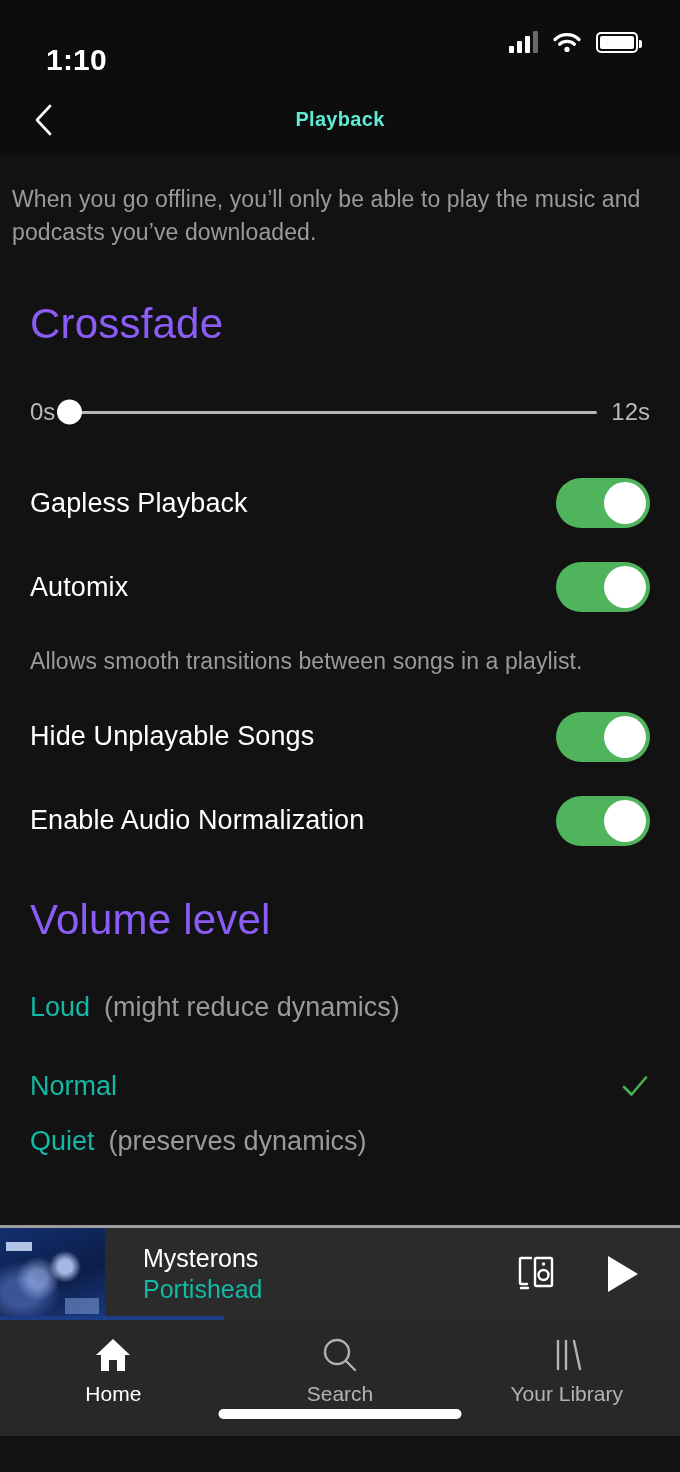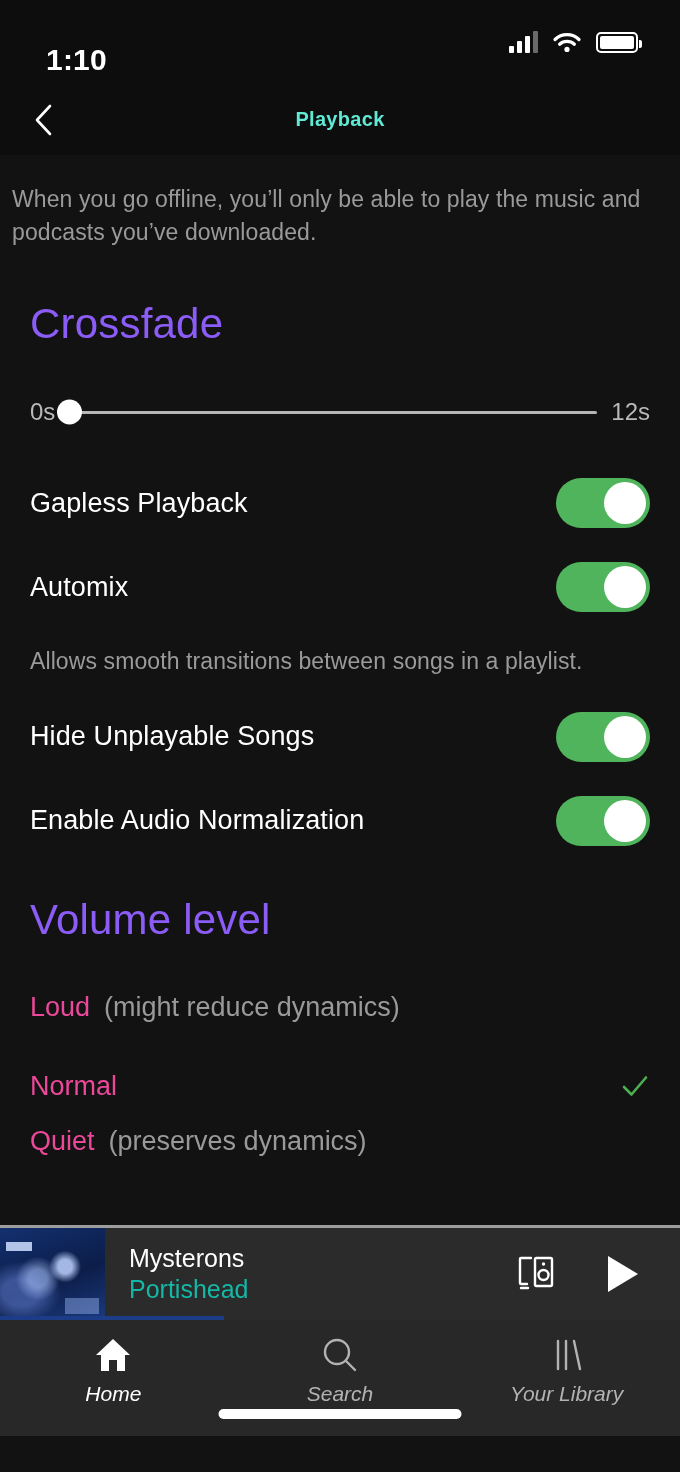--- a/index.html
+++ b/index.html
@@ -85,21 +85,21 @@
     position:relative; flex:1 1 auto; height:3px; background:#b6b6b6; border-radius:2px;
   }
   .slider-knob {
     position:absolute; left:-12px; top:50%; transform:translateY(-50%);
     width:25px; height:25px; border-radius:50%; background:#fff;
   }
 
   
   .vol-row { display:flex; align-items:center; justify-content:space-between; padding:0 30px; }
   .vol-left { display:flex; align-items:baseline; gap:14px; }
-  .vol-name { color:#ec4899; font-size:27px; }
+  .vol-name { color:#14b8a6; font-size:27px; }
   .vol-note { color:#9a9a9a; font-size:27px; }
   .check { width:30px; height:30px; flex:0 0 auto; }
 
   
   .np-divider { position:absolute; top:1225px; left:0; width:680px; height:3px; background:#9d9d9d; }
   .nowplaying {
     position:absolute; top:1228px; left:0; width:680px; height:92px;
     background:#2b2b2b; display:flex; align-items:center;
   }
   .np-art {
@@ -109,34 +109,34 @@
   .np-art .g1 { position:absolute; inset:0;
     background:
       radial-gradient(circle at 62% 42%, rgba(190,210,255,.85) 0 7px, rgba(190,210,255,0) 16px),
       radial-gradient(circle at 36% 55%, rgba(170,195,250,.55) 0 9px, rgba(170,195,250,0) 22px),
       radial-gradient(ellipse at 20% 70%, rgba(90,120,200,.6) 0 18px, rgba(90,120,200,0) 40px),
       linear-gradient(160deg, #13306f 0%, #0c1d49 55%, #1b3a7d 100%);
   }
   .np-art .g2 { position:absolute; left:6px; top:14px; width:26px; height:9px; background:#cfe0ff; opacity:.85; }
   .np-art .g3 { position:absolute; right:6px; bottom:6px; width:34px; height:16px;
     background:rgba(150,180,240,.45); }
-  .np-text { flex:1 1 auto; padding-left:24px; min-width:0; }
+  .np-text { flex:1 1 auto; padding-left:38px; min-width:0; }
   .np-title { color:#fff; font-size:25px; line-height:1.25; }
   .np-artist { color:#14b8a6; font-size:25px; line-height:1.25; }
   .np-actions { display:flex; align-items:center; gap:44px; padding-right:38px; }
 
   
   .bottomnav {
     position:absolute; top:1320px; left:0; width:680px; height:116px;
     background:#282828; display:flex; align-items:flex-start; padding-top:16px;
   }
   .nav-item { flex:1 1 0; display:flex; flex-direction:column; align-items:center; gap:8px; }
   .nav-label { font-size:21px; }
   .nav-item.active .nav-label { color:#fff; }
-  .nav-item .nav-label { color:#b3b3b3;font-style:italic; }
+  .nav-item .nav-label { color:#b3b3b3; }
   .home-indicator {
     position:absolute; bottom:17px; left:50%; transform:translateX(-50%);
     width:243px; height:10px; border-radius:5px; background:#fff;
   }
   .topstrip { position:absolute; top:1316px; left:0; width:224px; height:5px; background:#1d3c87; }
 </style>
 </head>
 <body>
 
 <div class="phone">

